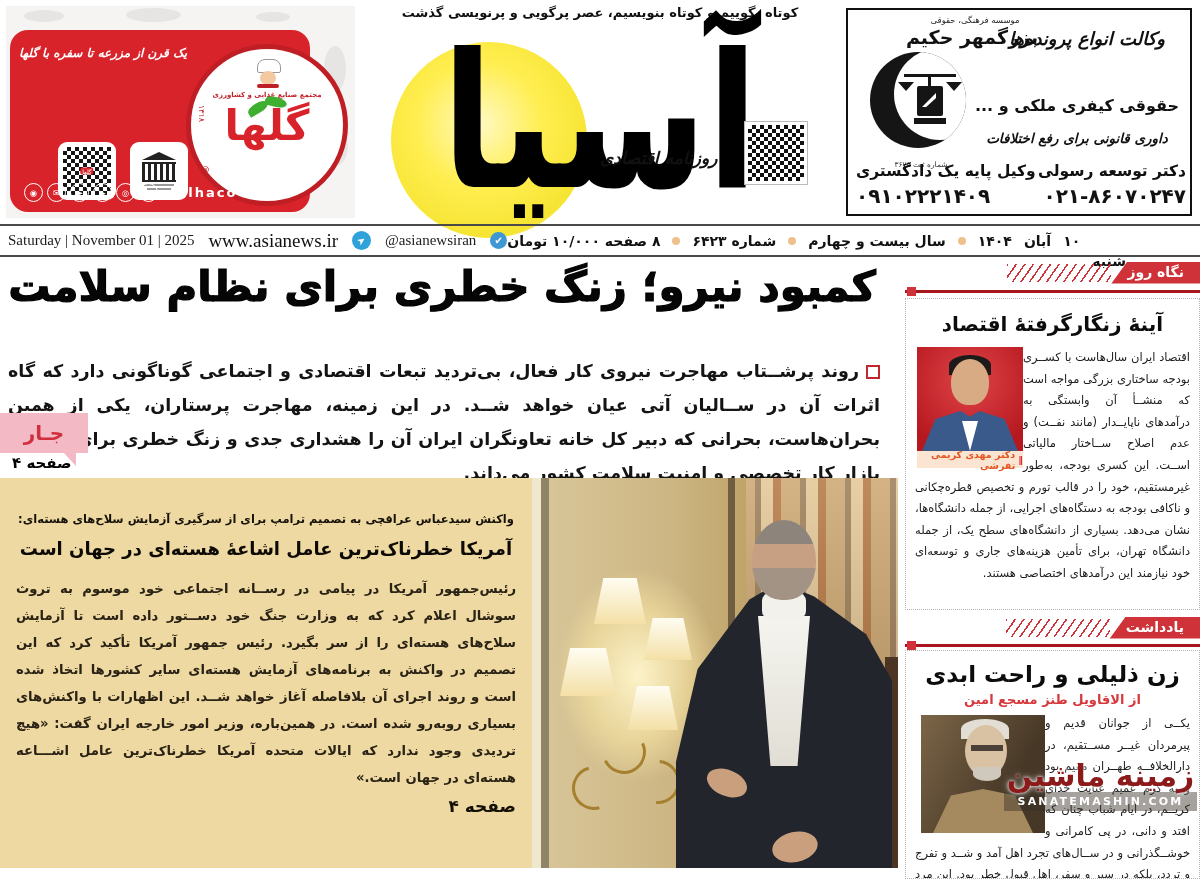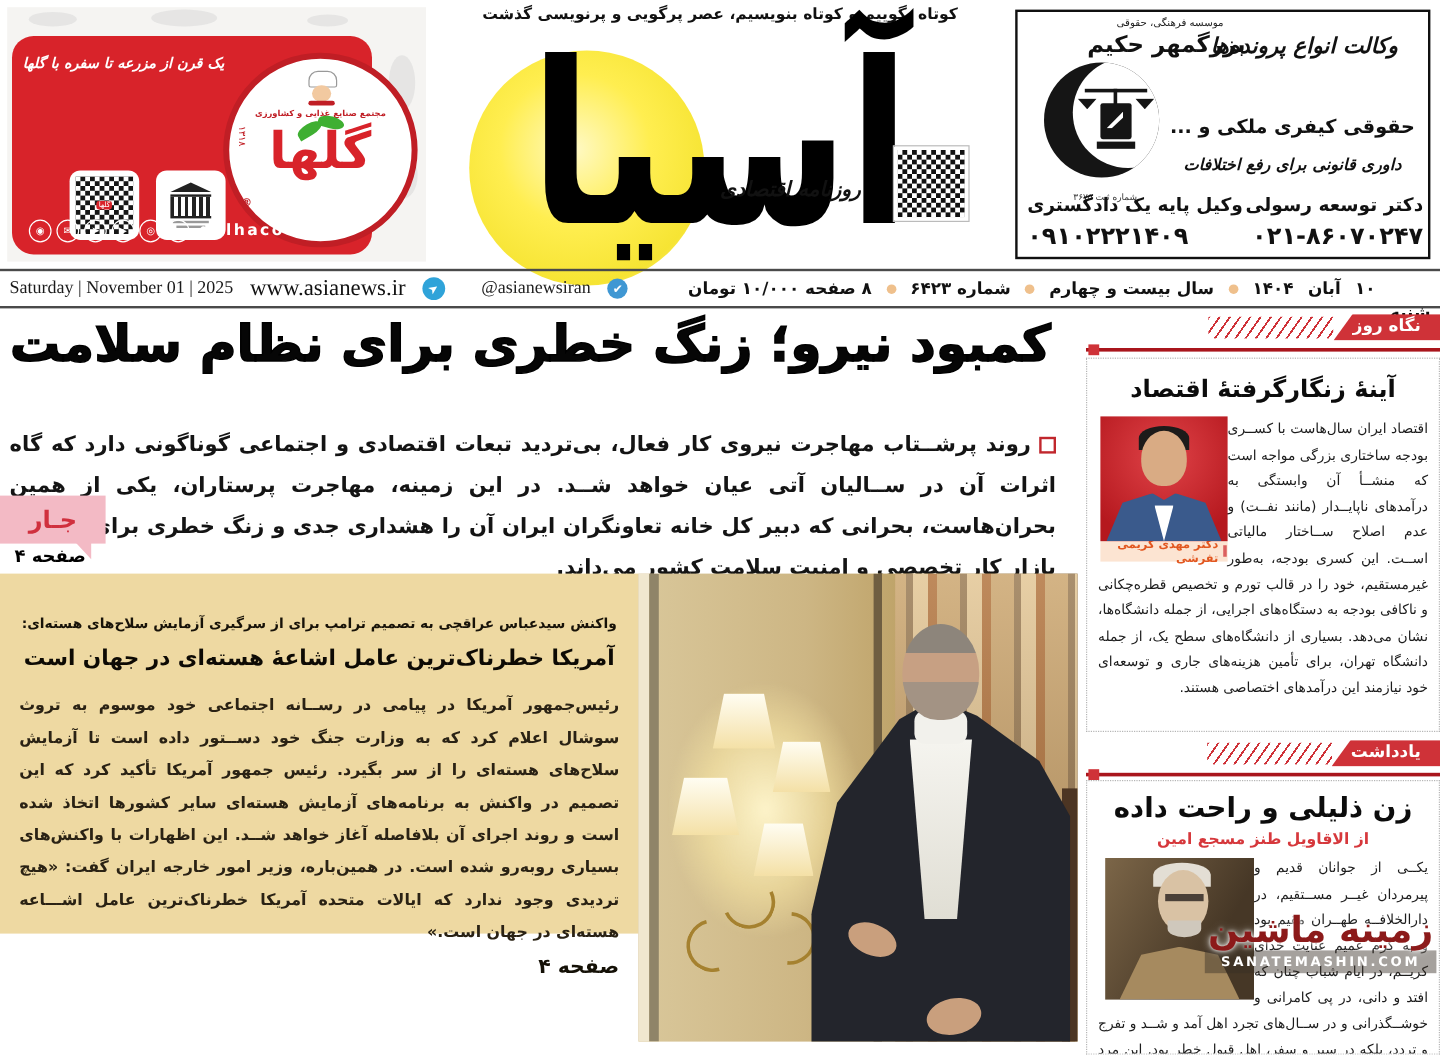--- a/index.html
+++ b/index.html
@@ -66,46 +66,46 @@
   .sc-panL{left:28px;} .sc-panR{left:76px;}
   .sc-film{position:absolute;left:47px;top:34px;width:26px;height:30px;background:#151515;border-radius:2px;}
   .sc-film::after{content:"";position:absolute;left:5px;top:7px;width:14px;height:14px;background:#fff;clip-path:polygon(0 100%,100% 0,100% 35%,30% 100%);}
   .sc-base{position:absolute;left:44px;top:66px;width:32px;height:6px;background:#151515;}
   .hk-reg{position:absolute;left:18px;top:150px;width:110px;text-align:center;font-size:7.5px;direction:rtl;color:#333;}
   .hk-person-row{position:absolute;left:8px;top:152px;width:330px;display:flex;justify-content:space-between;direction:rtl;font-size:15.5px;font-weight:bold;}
   .hk-phone-row{position:absolute;left:8px;top:174px;width:330px;display:flex;justify-content:space-between;direction:rtl;font-size:20px;font-weight:bold;}
 
   
   .datebar{left:0;top:224px;width:1200px;height:33px;border-top:2px solid #4a4a4a;border-bottom:2px solid #4a4a4a;
-           box-sizing:border-box;display:flex;align-items:center;justify-content:space-between;padding:0 8px;}
+           box-sizing:border-box;display:flex;align-items:center;justify-content:flex-start;padding:0 8px;}
   .db-left{display:flex;align-items:center;gap:14px;font-family:"Liberation Serif",serif;}
   .db-date{font-size:15px;color:#1a1a1a;}
   .db-site{font-size:19px;color:#111;}
   .tg-ic{width:19px;height:19px;border-radius:50%;background:#2fa3d9;color:#fff;display:flex;align-items:center;justify-content:center;font-size:10px;}
   .tg-ic span{transform:rotate(-35deg);display:block;}
-  .db-handle{font-size:15px;color:#222;margin-left:16px;}
+  .db-handle{font-size:15px;color:#222;}
   .vf-ic{width:17px;height:17px;border-radius:50%;background:#3f97d3;color:#fff;display:flex;align-items:center;justify-content:center;font-size:10px;}
   .db-right{display:flex;align-items:center;gap:12px;direction:rtl;font-size:14px;font-weight:bold;color:#111;white-space:nowrap;}
   .db-dot{width:8px;height:8px;border-radius:50%;background:#efc08c;}
   .db-gap{letter-spacing:6px;margin-top:40px;}
 
   
   .headline{left:0;top:262px;width:884px;text-align:center;direction:rtl;font-size:54px;font-weight:bold;color:#060606;
             white-space:nowrap;letter-spacing:-2px;-webkit-text-stroke:1.2px #000;}
   .lead-par{left:8px;top:354px;width:872px;direction:rtl;text-align:justify;font-size:17.5px;font-weight:bold;
             line-height:1.95;color:#141414;}
   .bullet{display:inline-block;width:10px;height:10px;border:2.5px solid #c1272d;margin-left:7px;vertical-align:middle;}
   .jar{left:0;top:413px;width:88px;height:40px;background:#f3bac5;color:#d0303e;font-weight:bold;font-size:20px;
        text-align:center;line-height:40px;letter-spacing:3px;z-index:3;}
   .jar::after{content:"";position:absolute;right:12px;bottom:-13px;width:0;height:0;
               border-top:14px solid #f3bac5;border-left:13px solid transparent;}
   .jar-page{left:12px;top:454px;font-size:15px;font-weight:bold;color:#000;z-index:3;}
 
   
-  .story{left:0;top:478px;width:532px;height:300px;background:#eed9a2;box-sizing:border-box;padding:34px 16px 4px;direction:rtl;}
+  .story{left:0;top:478px;width:532px;height:390px;background:#eed9a2;box-sizing:border-box;padding:34px 16px 4px;direction:rtl;}
   .story-kicker{font-size:15.5px;font-weight:bold;text-align:center;white-space:nowrap;color:#171208;}
   .story-title{font-size:26px;font-weight:bold;text-align:center;white-space:nowrap;margin-top:12px;color:#0d0a04;letter-spacing:-1px;}
   .story-body{margin-top:16px;font-size:13.2px;font-weight:bold;line-height:2.05;text-align:justify;color:#2a2214;}
   .story-page{margin-top:4px;font-size:17px;font-weight:bold;color:#141006;}
 
   
   .photo-main{left:532px;top:478px;width:366px;height:390px;overflow:hidden;
               background:linear-gradient(90deg,#d9c79a 0,#cdb684 38%,#bda166 62%,#8a6f4a 100%);}
   .pm-strip1{position:absolute;left:0;top:0;width:9px;height:100%;background:#f0e7cf;}
   .pm-strip2{position:absolute;left:9px;top:0;width:8px;height:100%;background:#8f8468;}
@@ -349,21 +349,21 @@
       <div class="rc-body">اقتصاد ایران سال‌هاست با کســری بودجه ساختاری بزرگی مواجه است که منشــأ آن وابستگی به درآمدهای ناپایــدار (مانند نفــت) و عدم اصلاح ســاختار مالیاتی اســت. این کسری بودجه، به‌طور غیرمستقیم، خود را در قالب تورم و تخصیص قطره‌چکانی و ناکافی بودجه به دستگاه‌های اجرایی، از جمله دانشگاه‌ها، نشان می‌دهد. بسیاری از دانشگاه‌های سطح یک، از جمله دانشگاه تهران، برای تأمین هزینه‌های جاری و توسعه‌ای خود نیازمند این درآمدهای اختصاصی هستند.</div>
 
     </div>
 
     <div class="sec-banner banner2">
       <div class="stripes"></div>
       <div class="sec-label">یادداشت</div>
     </div>
     <div class="sec-rule rule2"></div>
     <div class="sec-box box2">
-      <div class="rc-title2 fit-line">زن ذلیلی و راحت داده</div>
+      <div class="rc-title2 fit-line">زن ذلیلی و راحت ابدی</div>
       <div class="rc-sub fit-line">از الاقاویل طنز مسجع امین</div>
       <div class="ph-amin">
         <div class="a-hair"></div>
         <div class="a-head"></div>
         <div class="a-glass"></div>
         <div class="a-beard"></div>
         <div class="a-body"></div>
       </div>
       <div class="rc-body">یکــی از جوانان قدیم و پیرمردان غیــر مســتقیم، در دارالخلافــه طهــران مقیم بود و به کرم عمیم عنایت خدای کریــم، در ایام شباب چنان که افتد و دانی، در پی کامرانی و خوشــگذرانی و در ســال‌های تجرد اهل آمد و شــد و تفرج و تردد، بلکه در سیر و سفر، اهل قبول خطر بود. این مرد خویشکام و فرد والا مقام، پس</div>
     </div>

